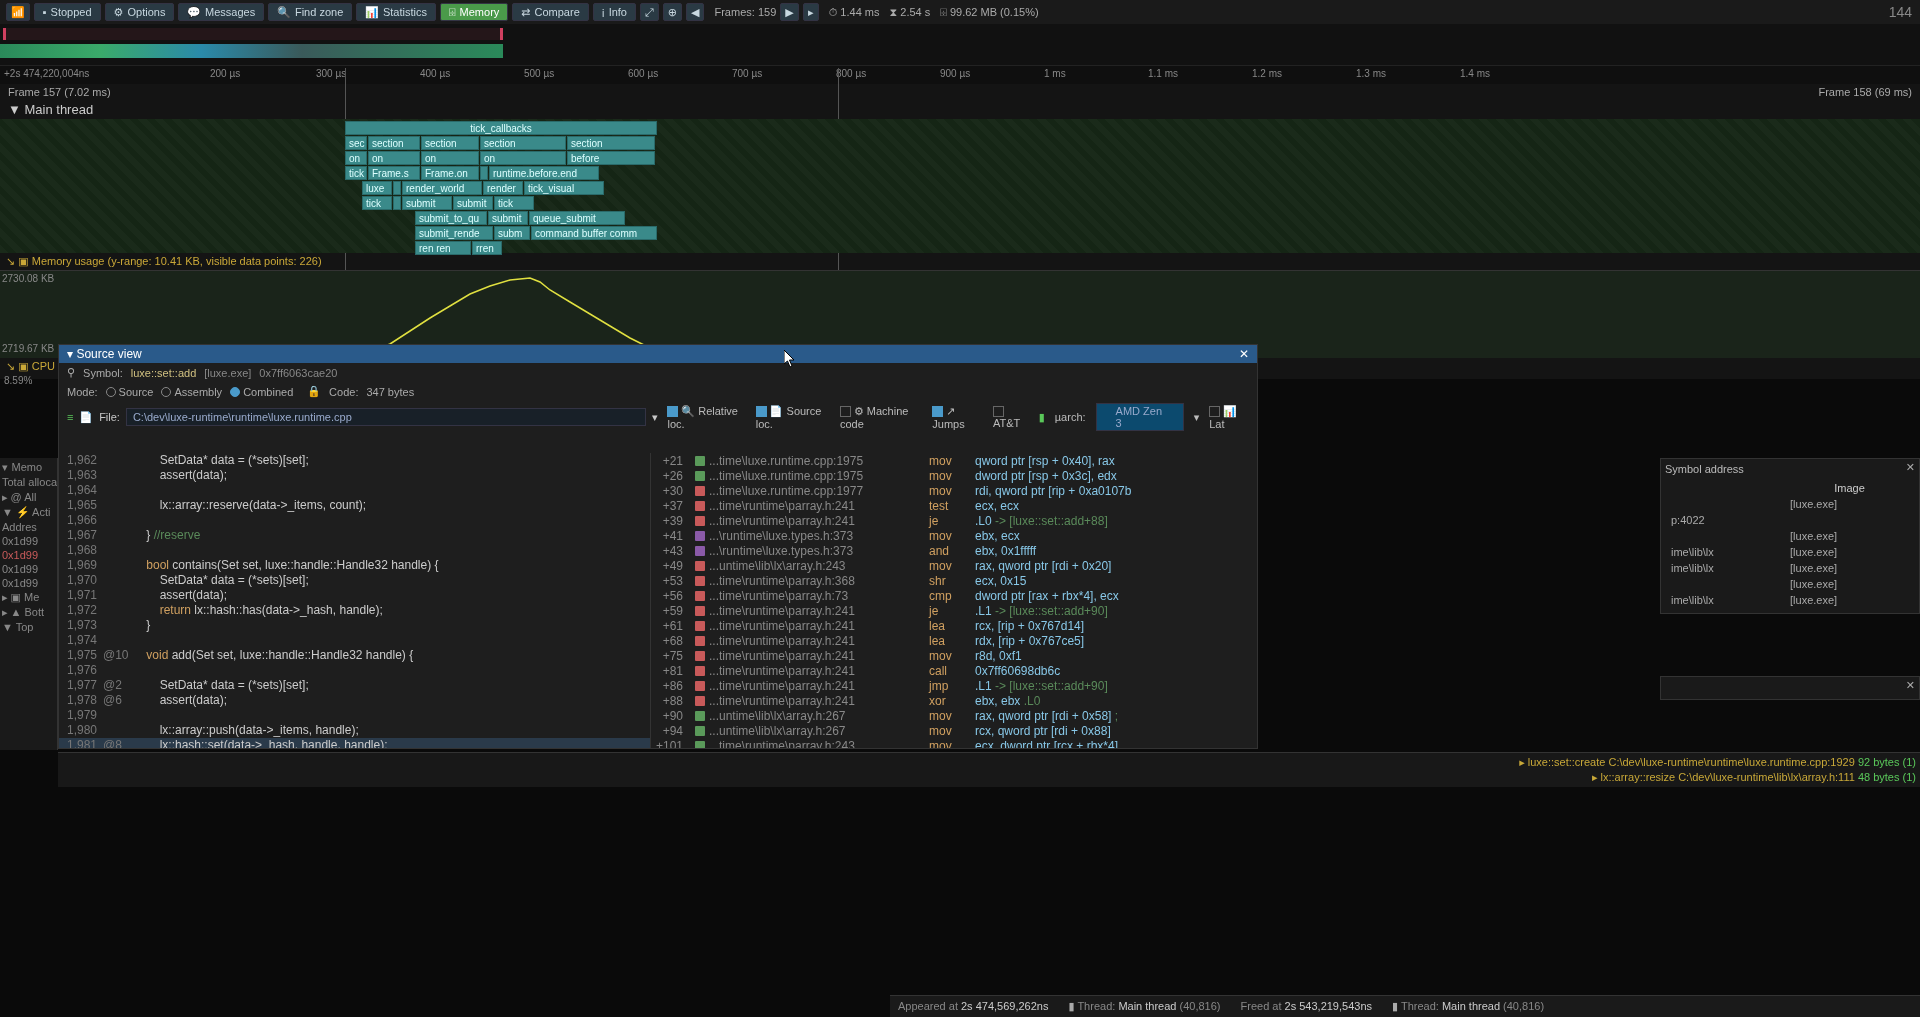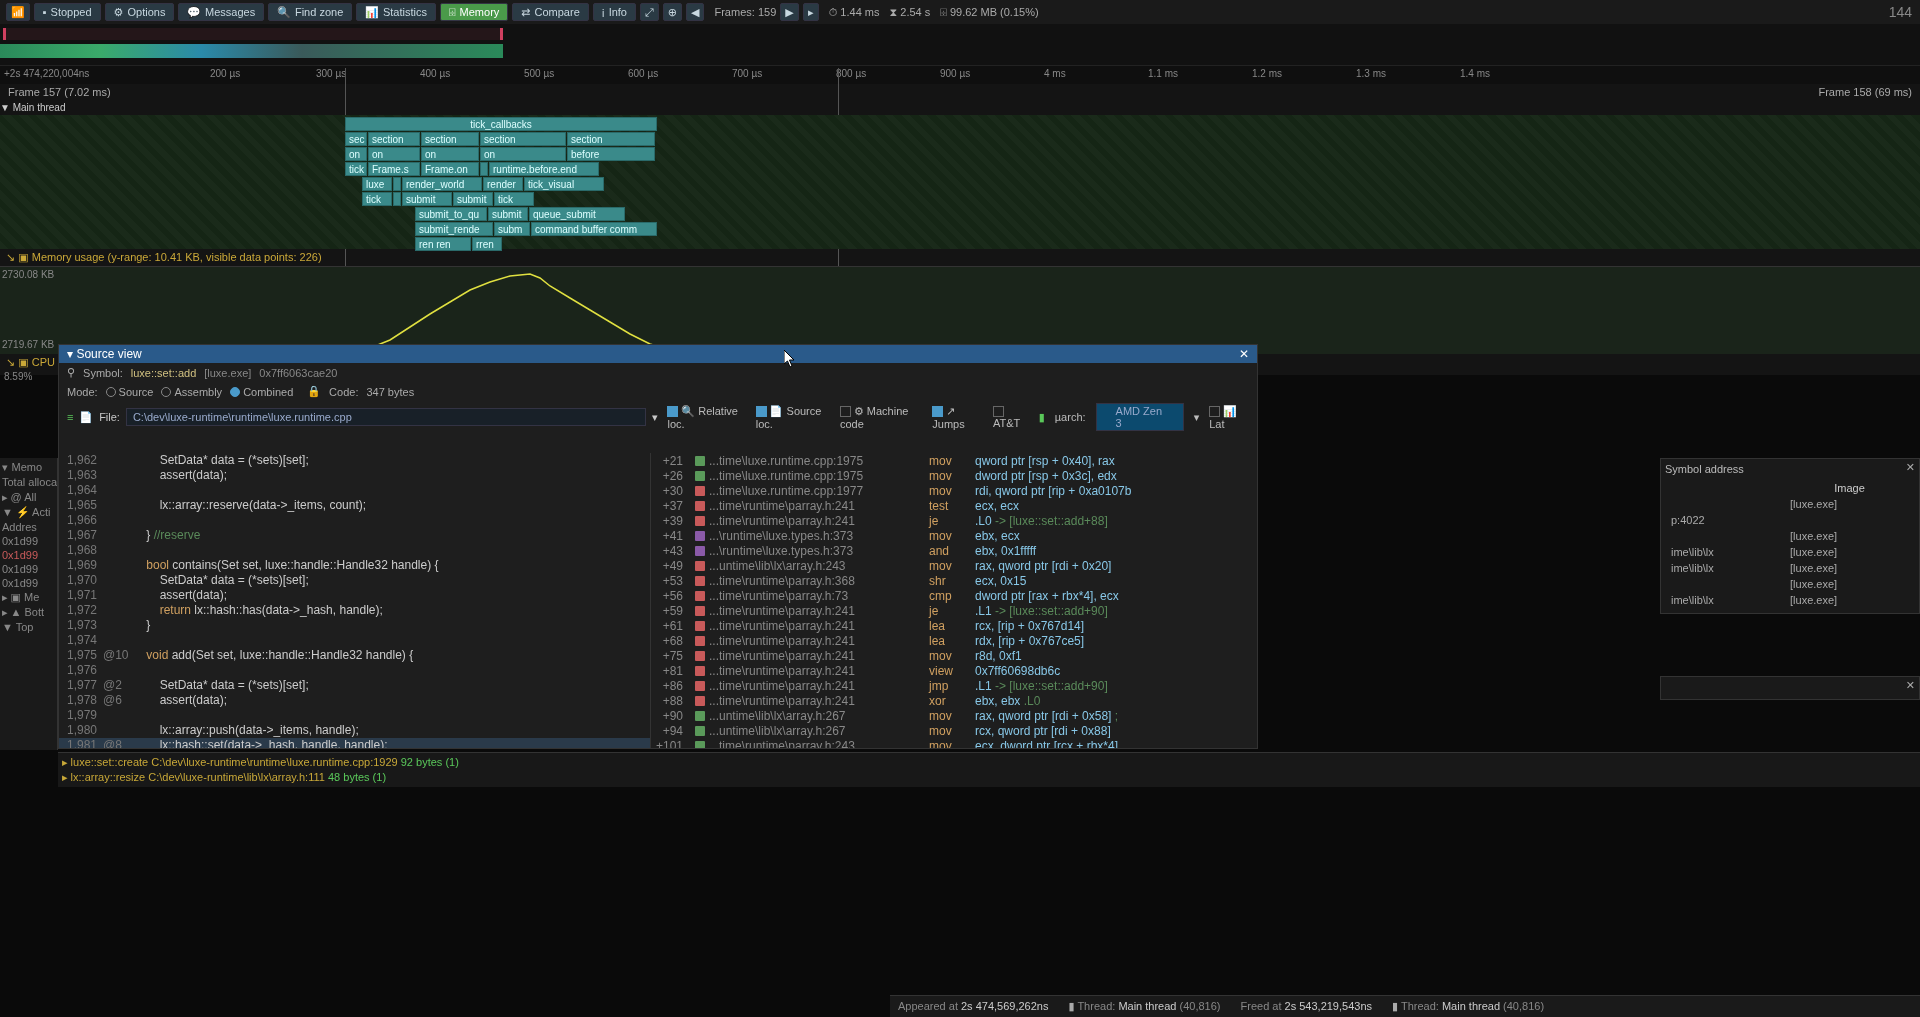--- a/index.html
+++ b/index.html
@@ -9,21 +9,21 @@
 .btn.hl { background:#4a9a4a; color:#fff; }
 .btn.tiny { padding:0 4px; min-width:16px; justify-content:center; }
 .toolbar-text { color:#aaa; font-size:11px; margin-left:6px; }
 .toolbar-right { position:absolute; right:8px; top:4px; font-size:14px; color:#888; }
 .minimap { height:42px; background:#111; border-bottom:1px solid #222; position:relative; }
 .minimap-sel { position:absolute; top:4px; left:3px; width:500px; height:12px; border-left:3px solid #d04060; border-right:3px solid #d04060; background:rgba(208,64,96,.1); }
 .minimap-bar { position:absolute; top:20px; left:0; height:14px; width:503px; background:linear-gradient(90deg,#2a8a5a 0%,#3aaa6a 20%,#2a8aaa 40%,#3a5a5a 60%,#2a8a5a 100%); }
 .ruler { height:18px; background:#0f0f0f; display:flex; position:relative; font-size:10px; color:#888; }
 .ruler span { position:absolute; top:2px; }
 .frame-hdr { display:flex; justify-content:space-between; padding:2px 8px; background:#141414; font-size:11px; color:#aaa; }
-.thread-label { padding:2px 0; background:#141414; font-size:10px; color:#ccc; }
+.thread-label { padding:2px 8px; background:#141414; font-size:13px; color:#ccc; }
 .zone-view { height:134px; background:repeating-linear-gradient(45deg,#1a2a1a,#1a2a1a 6px,#152515 6px,#152515 12px); position:relative; }
 .zone-stack { position:absolute; top:2px; left:345px; display:flex; flex-direction:column; gap:1px; }
 .zone-row { display:flex; gap:1px; height:14px;text-align:center; }
 .zone { background:#3a8a8a; border:1px solid #2a6a6a; font-size:10px; color:#dff; padding:0 3px; overflow:hidden; white-space:nowrap; display:flex; align-items:center; }
 .section-hdr { padding:2px 6px; background:#141414; font-size:11px; color:#caa838; }
 .mem-plot { height:88px; background:#1a241a; border-top:1px solid #333; position:relative; }
 .mem-tick { position:absolute; font-size:10px; color:#888; left:2px; }
 .plot-line { position:absolute; top:5px; left:370px; }
 .cpu-hdr { padding:2px 6px; background:#141414; font-size:11px; color:#caa838; }
 
@@ -63,21 +63,21 @@
 
 .rpanel { position:absolute; right:0; top:458px; width:260px; background:#1a1a1a; border:1px solid #333; padding:4px; font-size:11px; z-index:2; }
 .rpanel .hdr { display:flex;align-items:center;gap:4px;color:#bbb;margin-bottom:4px; }
 .rpanel table { width:100%; font-size:11px; }
 .rpanel td { padding:1px 4px; color:#aaa; }
 .rpanel .close { position:absolute; right:4px; top:2px; color:#aaa; cursor:pointer; }
 
 .lpanel { position:absolute; left:0; top:458px; width:58px; background:#1a1a1a; border-right:1px solid #333; font-size:11px; color:#888; padding:2px; z-index:2; height:292px; overflow:hidden; }
 .lpanel div { white-space:nowrap; padding:1px 0; }
 .bottom-list { position:absolute; left:58px; top:752px; right:0; background:#181818; border-top:1px solid #333; font-size:11px; padding:2px 4px; }
-.bottom-list .row { color:#aaa; padding:1px 0; }
+.bottom-list .row { color:#aaa; padding:1px 0;text-align:right; }
 .bottom-list .y { color:#c8a838; }
 .bottom-list .g { color:#5ac85a; }
 .footer { position:absolute; bottom:0; right:0; left:890px; background:#1a1a1a; border-top:1px solid #333; padding:4px 8px; font-size:11px; color:#aaa; display:flex; gap:20px; flex-wrap:wrap; }
 .footer .k { color:#888; }
 .footer .v { color:#ccc; }
 .cursor { position:absolute; top:350px; left:784px; width:12px; height:16px; z-index:20; }
 svg.cursor-svg path { fill:#fff; stroke:#000; stroke-width:1; }
 .vline { position:absolute; top:68px; bottom:460px; width:1px; background:#555; }
 </style>
 </head>
@@ -113,21 +113,21 @@
 <div class="ruler">
   <span style="left:4px">+2s 474,220,004ns</span>
   <span style="left:210px">200 µs</span>
   <span style="left:316px">300 µs</span>
   <span style="left:420px">400 µs</span>
   <span style="left:524px">500 µs</span>
   <span style="left:628px">600 µs</span>
   <span style="left:732px">700 µs</span>
   <span style="left:836px">800 µs</span>
   <span style="left:940px">900 µs</span>
-  <span style="left:1044px">4 ms</span>
+  <span style="left:1044px">1 ms</span>
   <span style="left:1148px">1.1 ms</span>
   <span style="left:1252px">1.2 ms</span>
   <span style="left:1356px">1.3 ms</span>
   <span style="left:1460px">1.4 ms</span>
 </div>
 
 <div class="frame-hdr">
   <span>Frame 157 (7.02 ms)</span>
   <span>Frame 158 (69 ms)</span>
 </div>
@@ -306,21 +306,21 @@
         <div class="asm-line"><span class="off">+39</span><span class="sq" style="background:#c85a5a"></span><span class="srcref">...time\runtime\parray.h:241</span><span class="mnem">je</span><span class="ops">.L0 <span class="cmt">-&gt; [luxe::set::add+88]</span></span></div>
         <div class="asm-line"><span class="off">+41</span><span class="sq" style="background:#8a5aa8"></span><span class="srcref">...\runtime\luxe.types.h:373</span><span class="mnem">mov</span><span class="ops">ebx, ecx</span></div>
         <div class="asm-line"><span class="off">+43</span><span class="sq" style="background:#8a5aa8"></span><span class="srcref">...\runtime\luxe.types.h:373</span><span class="mnem">and</span><span class="ops">ebx, 0x1fffff</span></div>
         <div class="asm-line"><span class="off">+49</span><span class="sq" style="background:#c85a5a"></span><span class="srcref">...untime\lib\lx\array.h:243</span><span class="mnem">mov</span><span class="ops">rax, qword ptr [rdi + 0x20]</span></div>
         <div class="asm-line"><span class="off">+53</span><span class="sq" style="background:#c85a5a"></span><span class="srcref">...time\runtime\parray.h:368</span><span class="mnem">shr</span><span class="ops">ecx, 0x15</span></div>
         <div class="asm-line"><span class="off">+56</span><span class="sq" style="background:#c85a5a"></span><span class="srcref">...time\runtime\parray.h:73</span><span class="mnem">cmp</span><span class="ops">dword ptr [rax + rbx*4], ecx</span></div>
         <div class="asm-line"><span class="off">+59</span><span class="sq" style="background:#c85a5a"></span><span class="srcref">...time\runtime\parray.h:241</span><span class="mnem">je</span><span class="ops">.L1 <span class="cmt">-&gt; [luxe::set::add+90]</span></span></div>
         <div class="asm-line"><span class="off">+61</span><span class="sq" style="background:#c85a5a"></span><span class="srcref">...time\runtime\parray.h:241</span><span class="mnem">lea</span><span class="ops">rcx, [rip + 0x767d14]</span></div>
         <div class="asm-line"><span class="off">+68</span><span class="sq" style="background:#c85a5a"></span><span class="srcref">...time\runtime\parray.h:241</span><span class="mnem">lea</span><span class="ops">rdx, [rip + 0x767ce5]</span></div>
         <div class="asm-line"><span class="off">+75</span><span class="sq" style="background:#c85a5a"></span><span class="srcref">...time\runtime\parray.h:241</span><span class="mnem">mov</span><span class="ops">r8d, 0xf1</span></div>
-        <div class="asm-line"><span class="off">+81</span><span class="sq" style="background:#c85a5a"></span><span class="srcref">...time\runtime\parray.h:241</span><span class="mnem">view</span><span class="ops">0x7ff60698db6c</span></div>
+        <div class="asm-line"><span class="off">+81</span><span class="sq" style="background:#c85a5a"></span><span class="srcref">...time\runtime\parray.h:241</span><span class="mnem">call</span><span class="ops">0x7ff60698db6c</span></div>
         <div class="asm-line"><span class="off">+86</span><span class="sq" style="background:#c85a5a"></span><span class="srcref">...time\runtime\parray.h:241</span><span class="mnem">jmp</span><span class="ops">.L1 <span class="cmt">-&gt; [luxe::set::add+90]</span></span></div>
         <div class="asm-line"><span class="off">+88</span><span class="sq" style="background:#c85a5a"></span><span class="srcref">...time\runtime\parray.h:241</span><span class="mnem">xor</span><span class="ops">ebx, ebx <span class="cmt">.L0</span></span></div>
         <div class="asm-line"><span class="off">+90</span><span class="sq" style="background:#5a9a5a"></span><span class="srcref">...untime\lib\lx\array.h:267</span><span class="mnem">mov</span><span class="ops">rax, qword ptr [rdi + 0x58] <span class="cmt">;</span></span></div>
         <div class="asm-line"><span class="off">+94</span><span class="sq" style="background:#5a9a5a"></span><span class="srcref">...untime\lib\lx\array.h:267</span><span class="mnem">mov</span><span class="ops">rcx, qword ptr [rdi + 0x88]</span></div>
         <div class="asm-line"><span class="off">+101</span><span class="sq" style="background:#5a9a5a"></span><span class="srcref">...time\runtime\parray.h:243</span><span class="mnem">mov</span><span class="ops">ecx, dword ptr [rcx + rbx*4]</span></div>
         <div class="asm-line"><span class="off">+104</span><span class="sq" style="background:#5a9a5a"></span><span class="srcref">...time\luxe.runtime.cpp:1977</span><span class="mnem">mov</span><span class="ops">rdi, qword ptr [rax + rcx*8]</span></div>
       </div>
   </div>
 </div>
 

